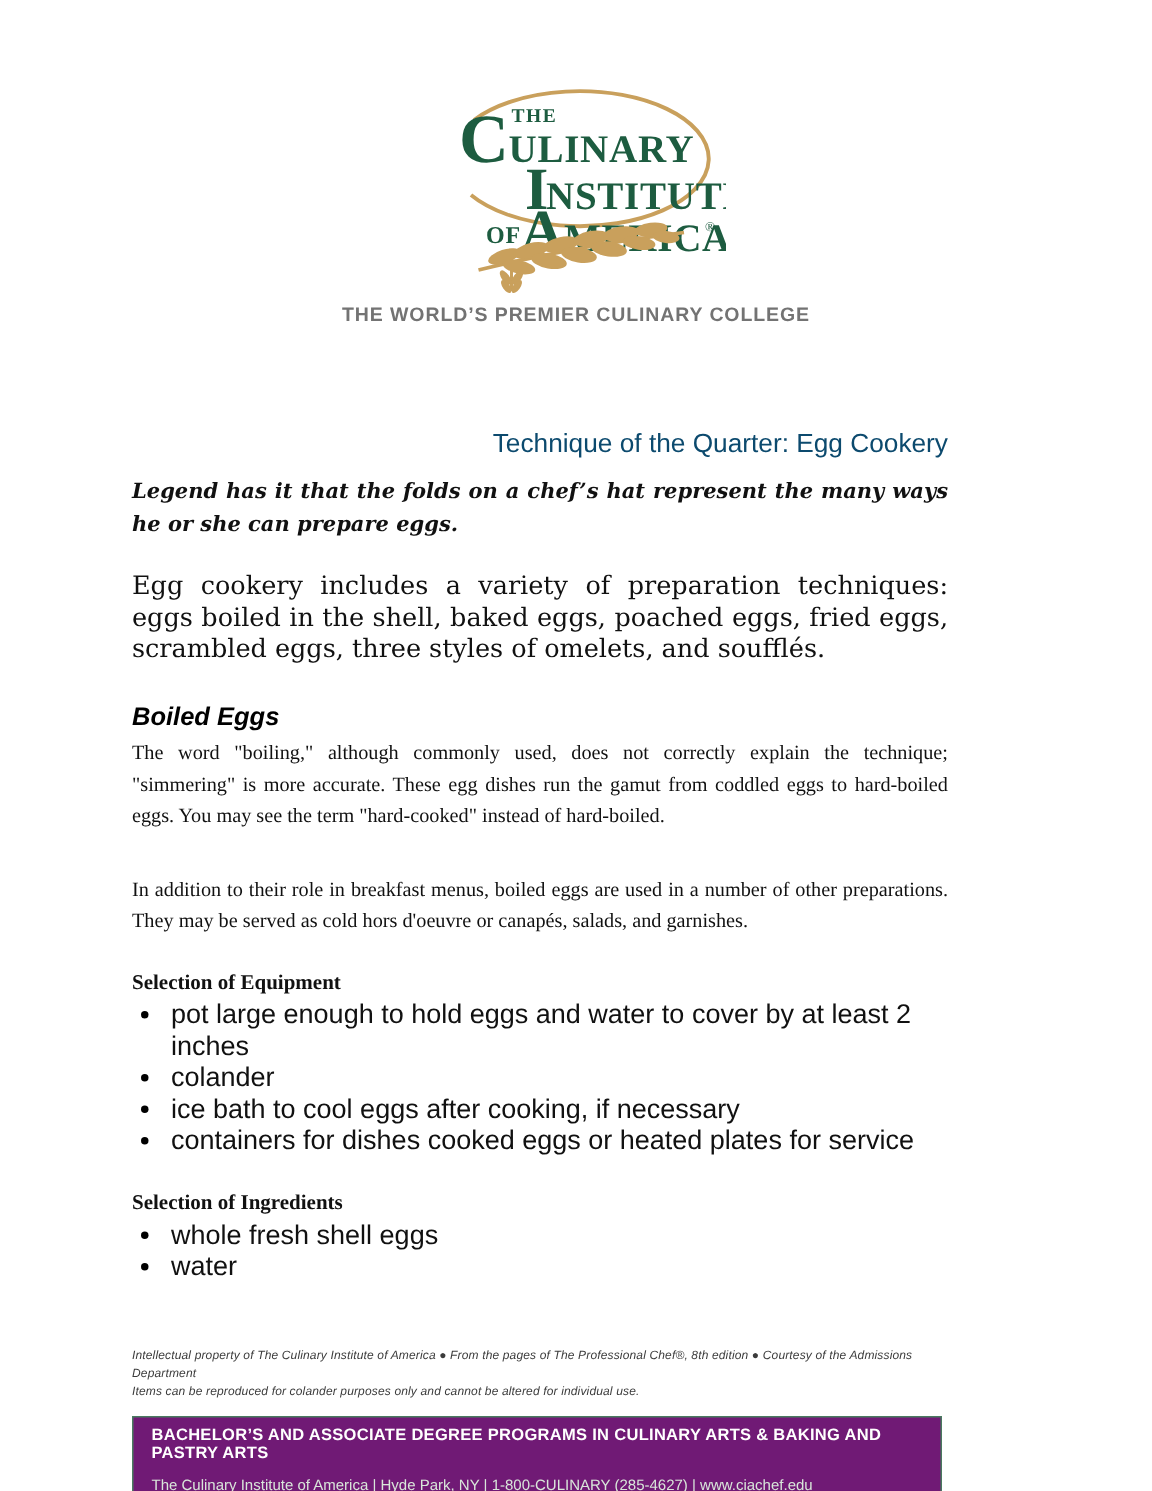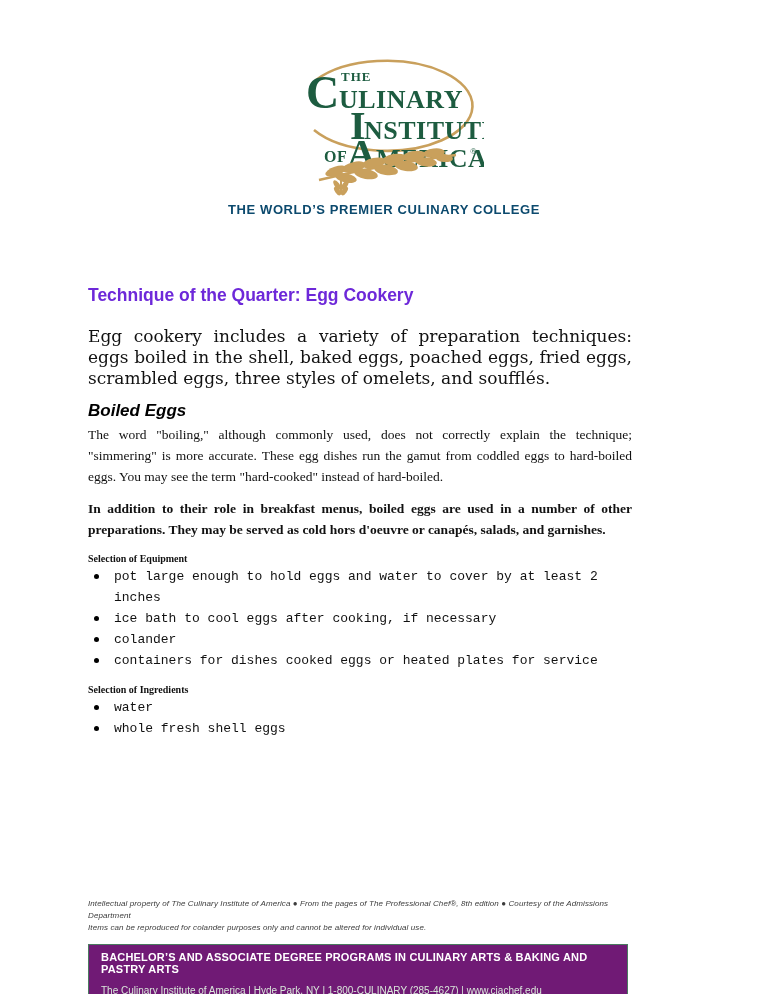--- a/index.html
+++ b/index.html
@@ -14,75 +14,76 @@
 
   
   .header { padding-top: 54px; display: flex; flex-direction: column; align-items: center; }
   .logo-svg { display: block; }
   .tagline {
     margin-top: 6px;
     font-family: "Liberation Sans", sans-serif;
     font-weight: bold;
     font-size: 13px;
     letter-spacing: 0.6px;
-    color: #0c4a6e;
+    color: #737373;
   }
 
   
   .main { margin: 68px 0 0 88px; width: 544px; }
   .doc-title {
     font-family: "Liberation Sans", sans-serif;
-    font-weight: bold;
+    font-weight: normal;
     font-size: 17.5px;
-    color: #6d28d9;
+    color: #0c4a6e;
+    text-align: right;
   }
   .lead {
     margin-top: 11px;
     font-family: "DejaVu Serif", serif;
     font-style: italic;
     font-weight: bold;
     font-size: 14px;
     line-height: 22px;
     text-align: justify;
   }
   .para-palatino {
     margin-top: 20px;
     font-family: "DejaVu Serif", serif;
     font-size: 17px;
     line-height: 21px;
     text-align: justify;
   }
   .h2-section {
-    margin-top: 12px;
+    margin-top: 24px;
     font-family: "Liberation Sans", sans-serif;
     font-weight: bold;
     font-style: italic;
     font-size: 17px;
     color: #000;
   }
   .para-times {
     font-family: "Liberation Serif", serif;
     font-size: 13.5px;
     line-height: 21px;
     text-align: justify;
   }
   .p1 { margin-top: 3px; }
-  .p2 { margin-top: 11px; font-weight: bold; }
+  .p2 { margin-top: 28px; }
   .h3-sub {
-    margin-top: 13px;
+    margin-top: 24px;
     font-family: "Liberation Serif", serif;
     font-weight: bold;
-    font-size: 10px;
+    font-size: 14px;
   }
   ul.bullets { margin-top: 2px; list-style: none; }
   ul.bullets li {
     position: relative;
     padding-left: 26px;
-    font-family: Liberation Mono, monospace;
-    font-size: 13px;
+    font-family: Liberation Sans, sans-serif;
+    font-size: 18px;
     line-height: 21px;
   }
   ul.bullets li::before {
     content: "";
     position: absolute;
     left: 6px; top: 8px;
     width: 5px; height: 5px;
     border-radius: 50%;
     background: #000;
   }
@@ -160,39 +161,40 @@
       <ellipse cx="53.5" cy="137" rx="5" ry="2.4" transform="rotate(55 53.5 137)"></ellipse>
       <ellipse cx="60.5" cy="137" rx="5" ry="2.4" transform="rotate(-55 60.5 137)"></ellipse>
     </g>
   </svg>
   <div class="tagline">THE WORLD’S PREMIER CULINARY COLLEGE</div>
 </div>
 
 <div class="main">
   <h1 class="doc-title">Technique of the Quarter: Egg Cookery</h1>
 
+  <p class="lead">Legend has it that the folds on a chef’s hat represent the many ways he or she can prepare eggs.</p>
 
   <p class="para-palatino">Egg cookery includes a variety of preparation techniques: eggs boiled in the shell, baked eggs, poached eggs, fried eggs, scrambled eggs, three styles of omelets, and soufflés.</p>
 
   <h2 class="h2-section">Boiled Eggs</h2>
   <p class="para-times p1">The word "boiling," although commonly used, does not correctly explain the technique; "simmering" is more accurate. These egg dishes run the gamut from coddled eggs to hard-boiled eggs. You may see the term "hard-cooked" instead of hard-boiled.</p>
   <p class="para-times p2">In addition to their role in breakfast menus, boiled eggs are used in a number of other preparations. They may be served as cold hors d'oeuvre or canapés, salads, and garnishes.</p>
 
   <h3 class="h3-sub">Selection of Equipment</h3>
   <ul class="bullets">
     <li>pot large enough to hold eggs and water to cover by at least 2 inches</li>
+    <li>colander</li>
     <li>ice bath to cool eggs after cooking, if necessary</li>
-    <li>colander</li>
     <li>containers for dishes cooked eggs or heated plates for service</li>
   </ul>
 
   <h3 class="h3-sub">Selection of Ingredients</h3>
   <ul class="bullets">
+    <li>whole fresh shell eggs</li>
     <li>water</li>
-    <li>whole fresh shell eggs</li>
   </ul>
 </div>
 
 <div class="footer">
   <div class="fineprint">
     <div>Intellectual property of The Culinary Institute of America ● From the pages of The Professional Chef®, 8th edition ● Courtesy of the Admissions Department</div>
     <div>Items can be reproduced for colander purposes only and cannot be altered for individual use.</div>
   </div>
   <div class="green-bar">
     <div class="bar-line1">BACHELOR’S AND ASSOCIATE DEGREE PROGRAMS IN CULINARY ARTS &amp; BAKING AND PASTRY ARTS</div>

